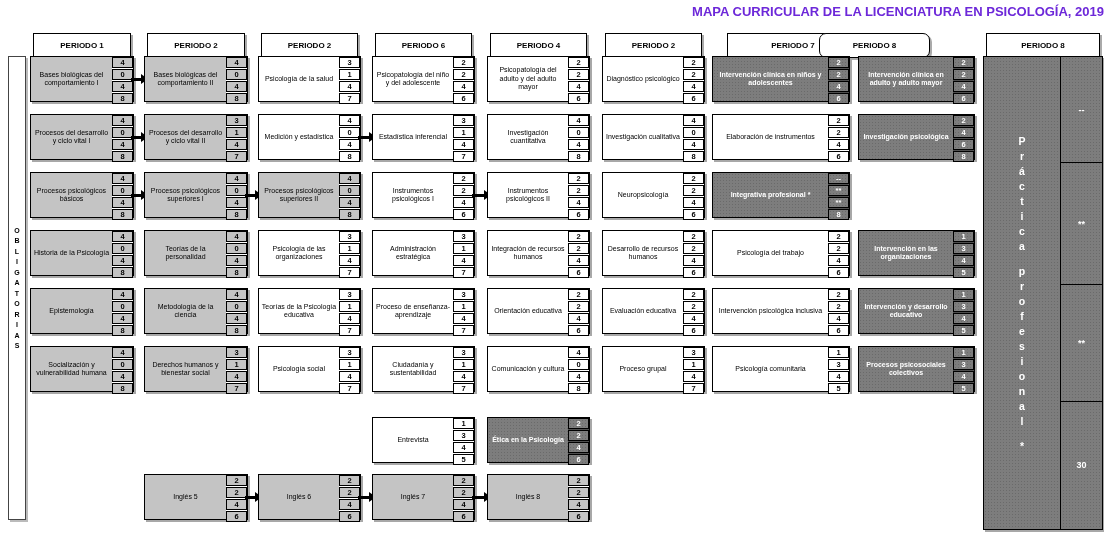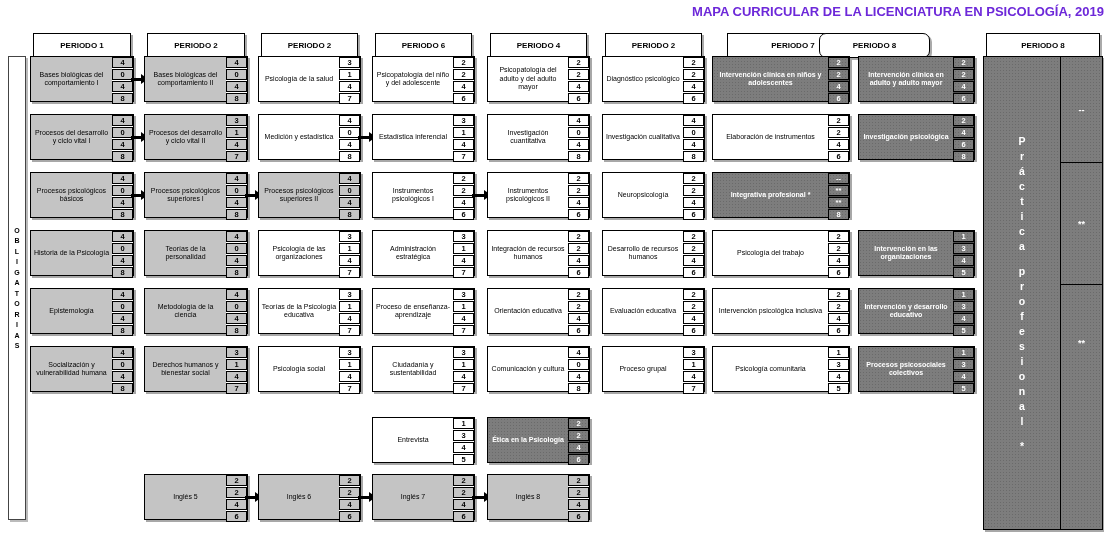--- a/index.html
+++ b/index.html
@@ -623,15 +623,16 @@
         <div>n</div>
         <div>a</div>
         <div>l</div>
         <div class="sp"></div>
         <div>*</div>
       </div>
     <div class="vnums" id="practicaNums">
         <div class="vnum" style="height: 22.5%;">--</div>
         <div class="vnum" style="height: 25.8%;">**</div>
         <div class="vnum" style="height: 24.7%;">**</div>
+        <div class="vnum" style="height: 27%;">30</div>
       </div>
   </div>
 </div>
 
 </body></html>

